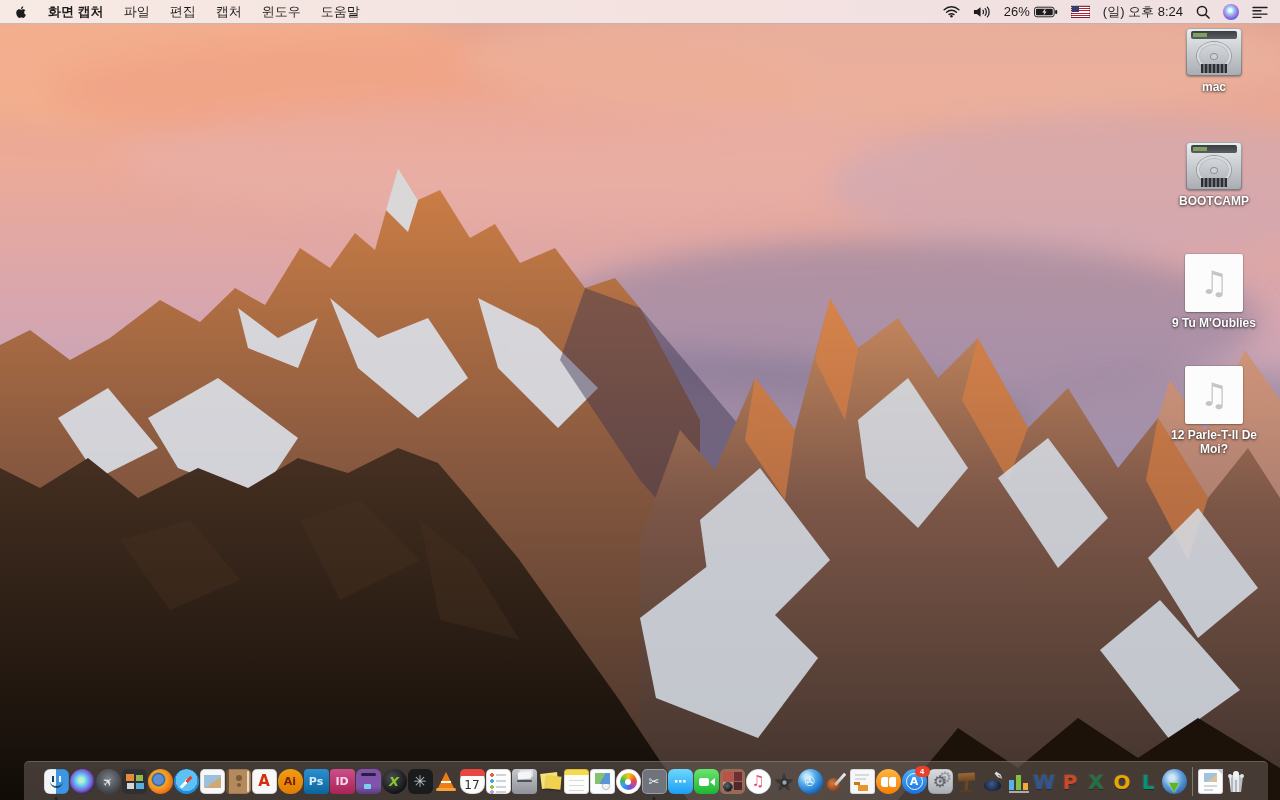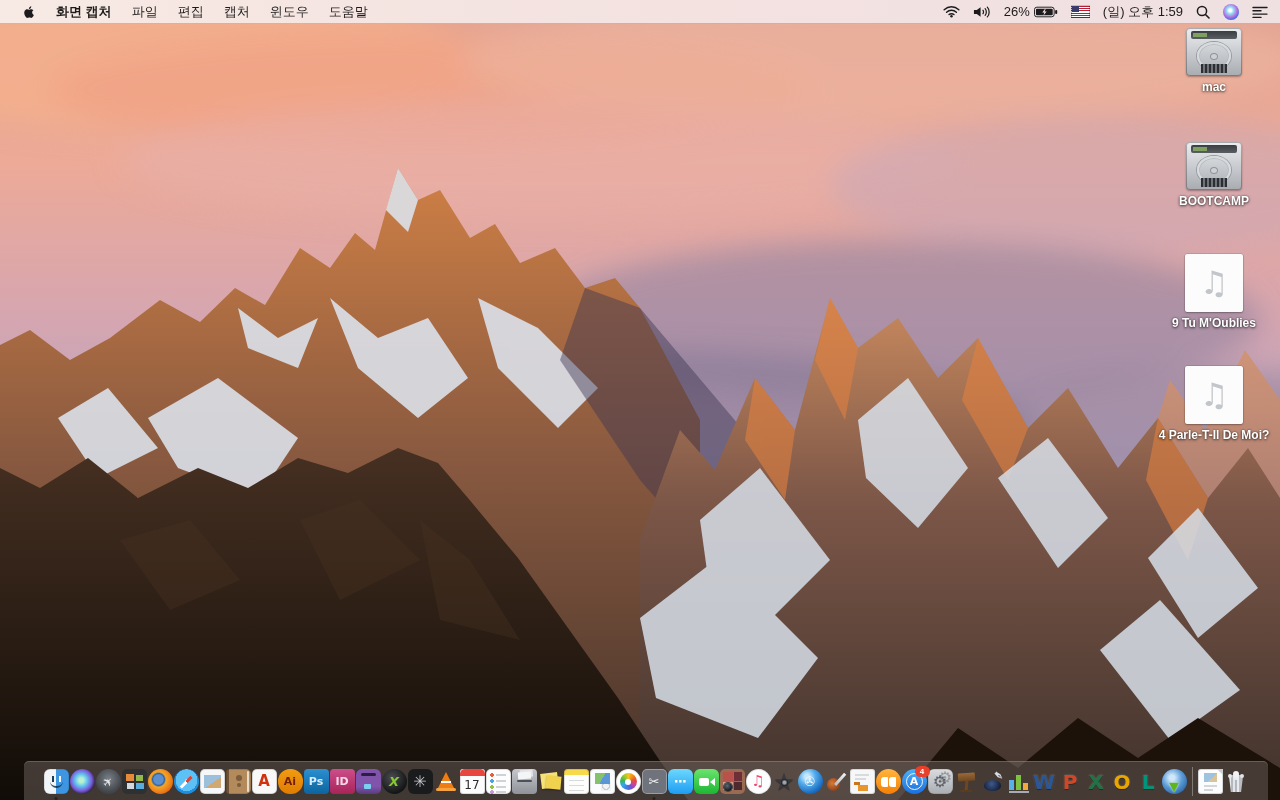--- a/index.html
+++ b/index.html
@@ -8,21 +8,21 @@
          -webkit-font-smoothing:antialiased;}
   
   .wallpaper{position:absolute;inset:0;}
   .wallpaper svg{display:block;width:100%;height:100%;}
   
   .menubar{position:absolute;top:0;left:0;right:0;height:23px;
     background:linear-gradient(90deg,#f7e9e4,#f3e2e0 55%,#efe0e2);
     border-bottom:1px solid rgba(120,90,90,.35);
     display:flex;align-items:center;justify-content:space-between;
     font-size:13px;color:#1d1b1a;z-index:30;}
-  .mb-left{display:flex;align-items:center;padding-left:12px;}
+  .mb-left{display:flex;align-items:center;padding-left:4px;}
   .apple{display:flex;align-items:center;padding:0 10px;}
   .mb-app{font-weight:700;padding:0 10px;}
   .mb-item{padding:0 10px;}
   .mb-right{display:flex;align-items:center;gap:13px;padding-right:12px;}
   .mb-batt{display:flex;align-items:center;gap:4px;}
   .flag{width:17px;height:11px;position:relative;border:.5px solid rgba(0,0,0,.25);
     background:repeating-linear-gradient(180deg,#b22234 0 1.1px,#fff 1.1px 2.2px);}
   .flag::before{content:"";position:absolute;top:0;left:0;width:7.5px;height:6px;background:#3c3b6e;}
   .siri-orb{width:16px;height:16px;border-radius:50%;
     background:radial-gradient(circle at 45% 40%,#ffffff 0 10%,#8ed8f2 28%,#b96fe0 52%,#3a6fe8 72%,#222a48 95%);}
@@ -96,21 +96,21 @@
   .ic-toast::before{content:"";position:absolute;top:4px;left:5px;right:5px;height:3px;background:#2e1d42;border-radius:2px;}
   .ic-toast::after{content:"";position:absolute;bottom:5px;left:8px;width:7px;height:5px;background:#7ad0f0;border-radius:1px;}
   .ic-green-x-app{border-radius:50%;background:radial-gradient(circle at 40% 35%,#4a4d50,#141516 70%);}
   .ic-green-x-app .glyph{color:#86ca2f;font-weight:700;font-style:italic;font-size:13px;}
   .ic-aperture{background:#1a1b1d;border-radius:6px;}
   .ic-aperture .glyph{color:#c3c8cd;font-size:16px;}
   .ic-vlc::before{content:"";position:absolute;bottom:6px;left:50%;transform:translateX(-50%);
     border-left:8px solid transparent;border-right:8px solid transparent;border-bottom:16px solid #ef7d12;}
   .ic-vlc::after{content:"";position:absolute;bottom:11px;left:50%;transform:translateX(-50%);width:10px;height:2.5px;background:#fff;}
   .ic-vlc .glyph{position:absolute;bottom:3px;left:50%;transform:translateX(-50%);width:20px;height:3px;background:#f6a23f;border-radius:2px;font-size:0;}
-  .ic-calendar{background:#fcfcfc;border-radius:3px;box-shadow:inset 0 0 0 1px rgba(0,0,0,.12);}
+  .ic-calendar{background:#fcfcfc;border-radius:10px;box-shadow:inset 0 0 0 1px rgba(0,0,0,.12);}
   .ic-calendar::before{content:"";position:absolute;top:0;left:0;right:0;height:7px;background:#e8473f;border-radius:5px 5px 0 0;}
   .ic-calendar .glyph{margin-top:6px;font-size:12px;color:#2c2c2e;}
   .ic-reminders{background:#fdfdfd;border-radius:5px;box-shadow:inset 0 0 0 1px rgba(0,0,0,.12);background-image:
     radial-gradient(circle closest-side,#e8603a 0 82%,transparent 90%),
     radial-gradient(circle closest-side,#4aa3e8 0 82%,transparent 90%),
     radial-gradient(circle closest-side,#8fc43f 0 82%,transparent 90%),
     radial-gradient(circle closest-side,#c49ae0 0 82%,transparent 90%),
     linear-gradient(#cfd2d6,#cfd2d6),linear-gradient(#cfd2d6,#cfd2d6),
     linear-gradient(#cfd2d6,#cfd2d6),linear-gradient(#cfd2d6,#cfd2d6);
     background-repeat:no-repeat;
@@ -323,21 +323,21 @@
       <span class="mb-batt">
         <span>26%</span>
         <svg viewBox="0 0 25 12" width="24" height="12">
           <rect x="0.5" y="1" width="20.5" height="10" rx="2.5" fill="none" stroke="#1c1c1e" stroke-width="1"></rect>
           <rect x="2" y="2.5" width="17.5" height="7" rx="1.2" fill="#1c1c1e"></rect>
           <rect x="22" y="4" width="2.2" height="4" rx="1" fill="#1c1c1e"></rect>
           <polygon points="11.6,2.6 8.6,6.6 10.8,6.6 9.8,9.6 13.2,5.4 11,5.4 12.2,2.6" fill="#f5e5e1"></polygon>
         </svg>
       </span>
       <span class="flag"></span>
-      <span>(일) 오후 1:59</span>
+      <span>(일) 오후 8:24</span>
       <svg viewBox="0 0 14 14" width="14" height="14">
         <circle cx="6" cy="6" r="4.6" fill="none" stroke="#1c1c1e" stroke-width="1.5"></circle>
         <line x1="9.5" y1="9.5" x2="13" y2="13" stroke="#1c1c1e" stroke-width="1.6" stroke-linecap="round"></line>
       </svg>
       <span class="siri-orb"></span>
       <svg viewBox="0 0 16 12" width="16" height="12">
         <g stroke="#1c1c1e" stroke-width="1.4" stroke-linecap="round">
           <line x1="1" y1="1.5" x2="15" y2="1.5"></line>
           <line x1="1" y1="4.8" x2="9" y2="4.8"></line>
           <line x1="1" y1="8.1" x2="15" y2="8.1"></line>
@@ -366,21 +366,21 @@
   <div class="desk-icon" style="top:254px;">
     <div class="icon-audio">
       <span class="note">♫</span>
     </div>
     <div class="desk-label">9 Tu M'Oublies</div>
   </div>
   <div class="desk-icon" style="top:366px;">
     <div class="icon-audio">
       <span class="note">♫</span>
     </div>
-    <div class="desk-label">4 Parle-T-Il De Moi?</div>
+    <div class="desk-label">12 Parle-T-Il De Moi?</div>
   </div>
 
   <div class="dock">
       <div class="dock-item ic-finder">
         <span class="glyph"></span>
         <span class="run-dot"></span>
       </div>
       <div class="dock-item ic-siri">
         <span class="glyph"></span>
       </div>

